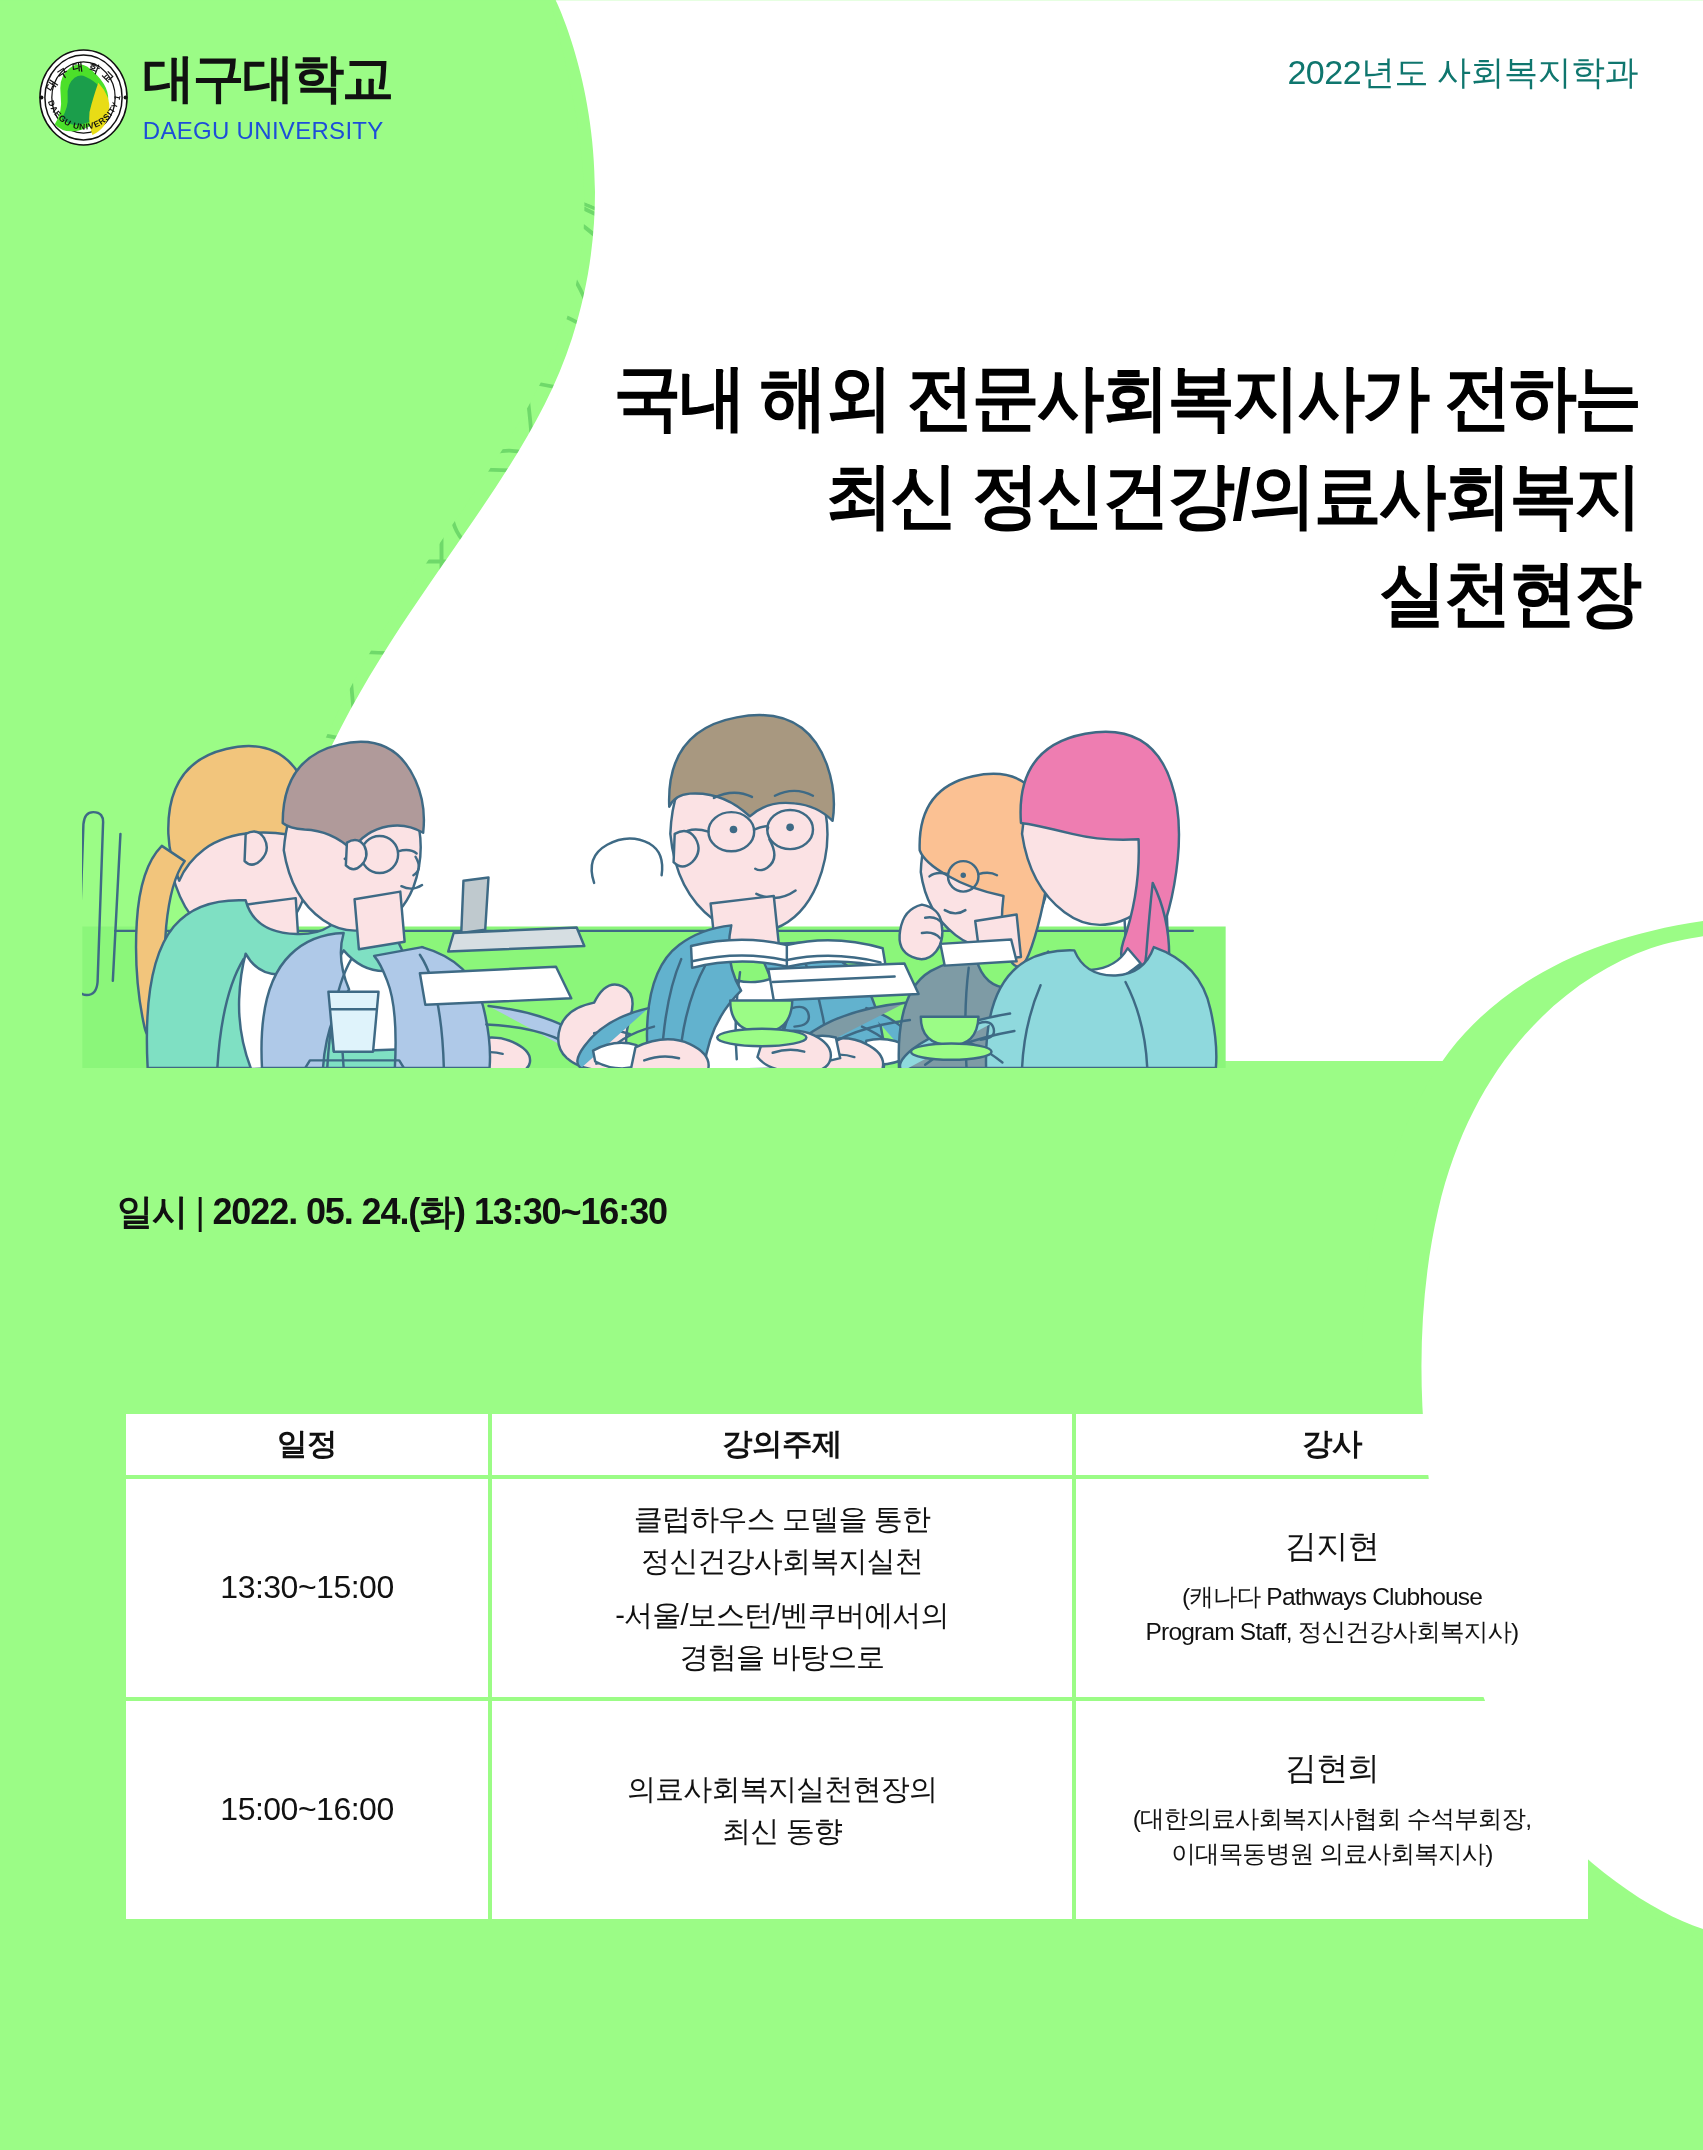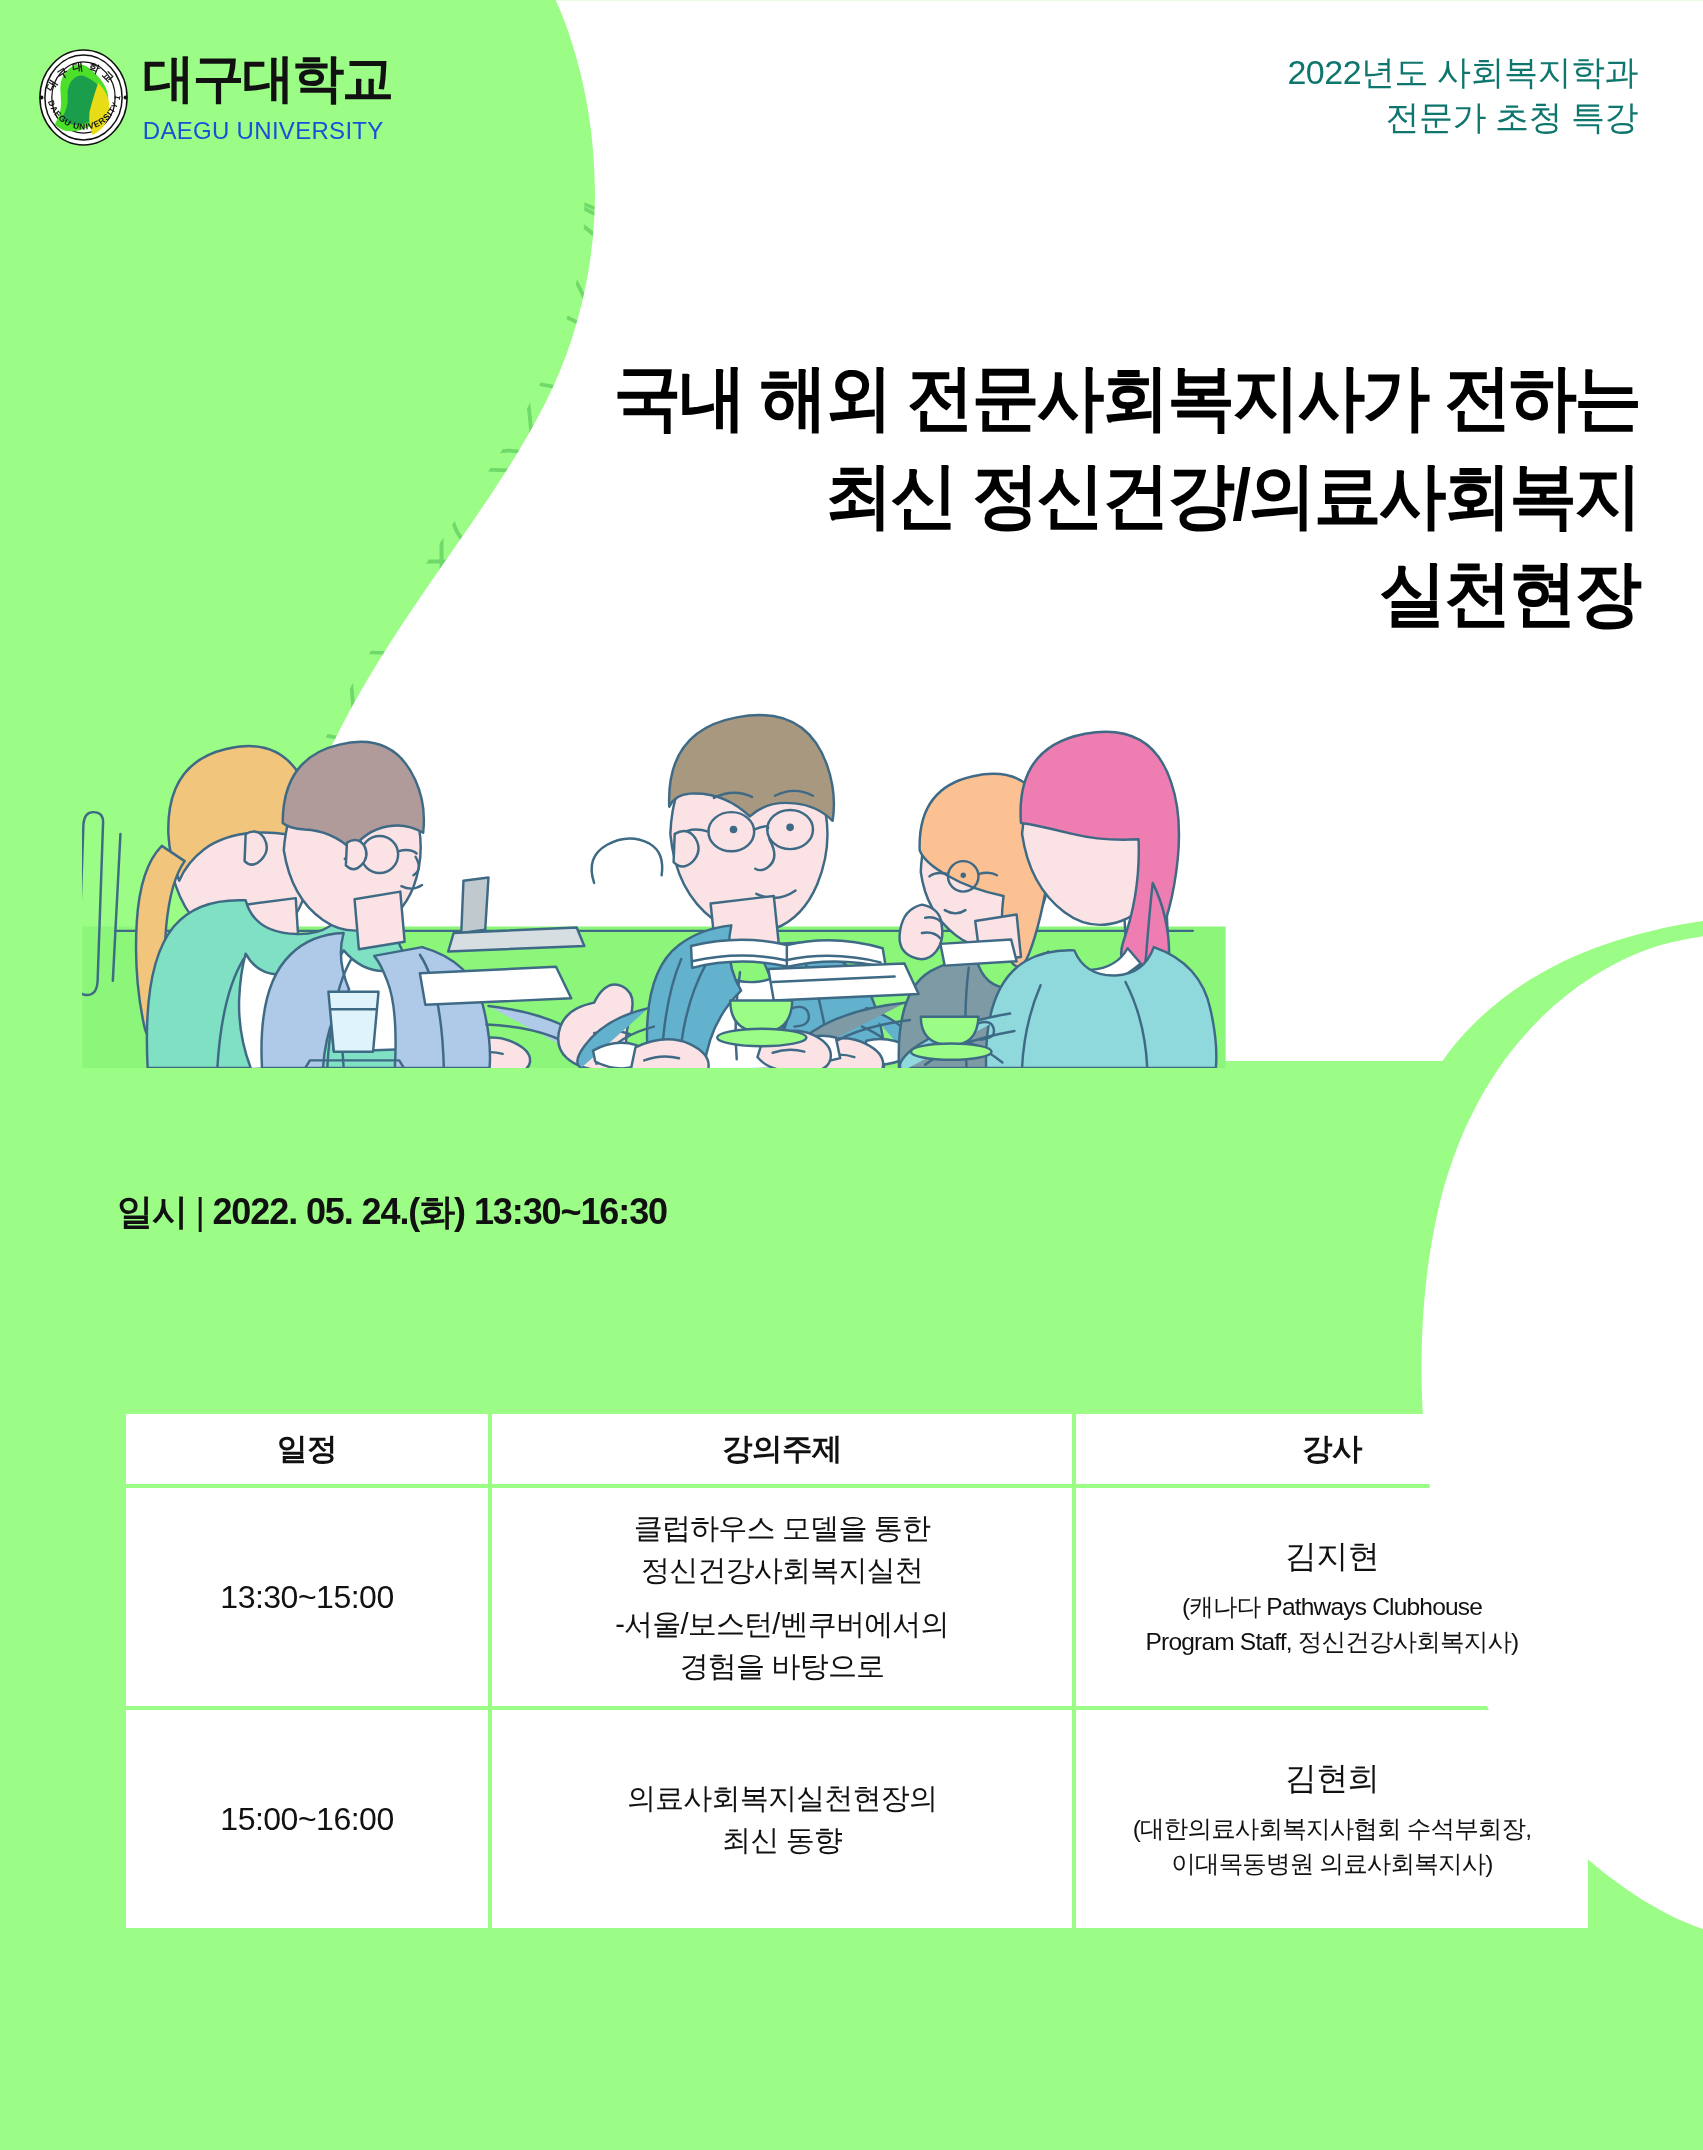--- a/index.html
+++ b/index.html
@@ -133,21 +133,21 @@
   .sched col.c2{width:580px;}
   .sched col.c3{width:512px;}
   .sched th,.sched td{
     background:#ffffff;
     text-align:center;
     vertical-align:middle;
     color:#111111;
     padding:9.8px 8.7px;
   }
   .sched th{
-    height:70px;
+    height:60px;
     font-size:30.5px;
     font-weight:bold;
     letter-spacing:-0.5px;
   }
   .sched td{ height:218px; }
   .cell-time{
     font-size:32px;
     font-weight:400;
     letter-spacing:-0.5px;
     white-space:nowrap;
@@ -496,21 +496,20 @@
       </text>
     </svg>
     <div class="logo-text">
       <span class="logo-ko">대구대학교</span>
       <span class="logo-en">DAEGU UNIVERSITY</span>
     </div>
   </div>
 
   <div class="eyebrow">
     <div>2022년도 사회복지학과</div>
-    <div>전문가 초청 특강</div>
   </div>
 
   <div class="title">
     <div>국내 해외 전문사회복지사가 전하는</div>
     <div>최신 정신건강/의료사회복지</div>
     <div>실천현장</div>
   </div>
 
   <div class="info">
     <div class="info-line">

